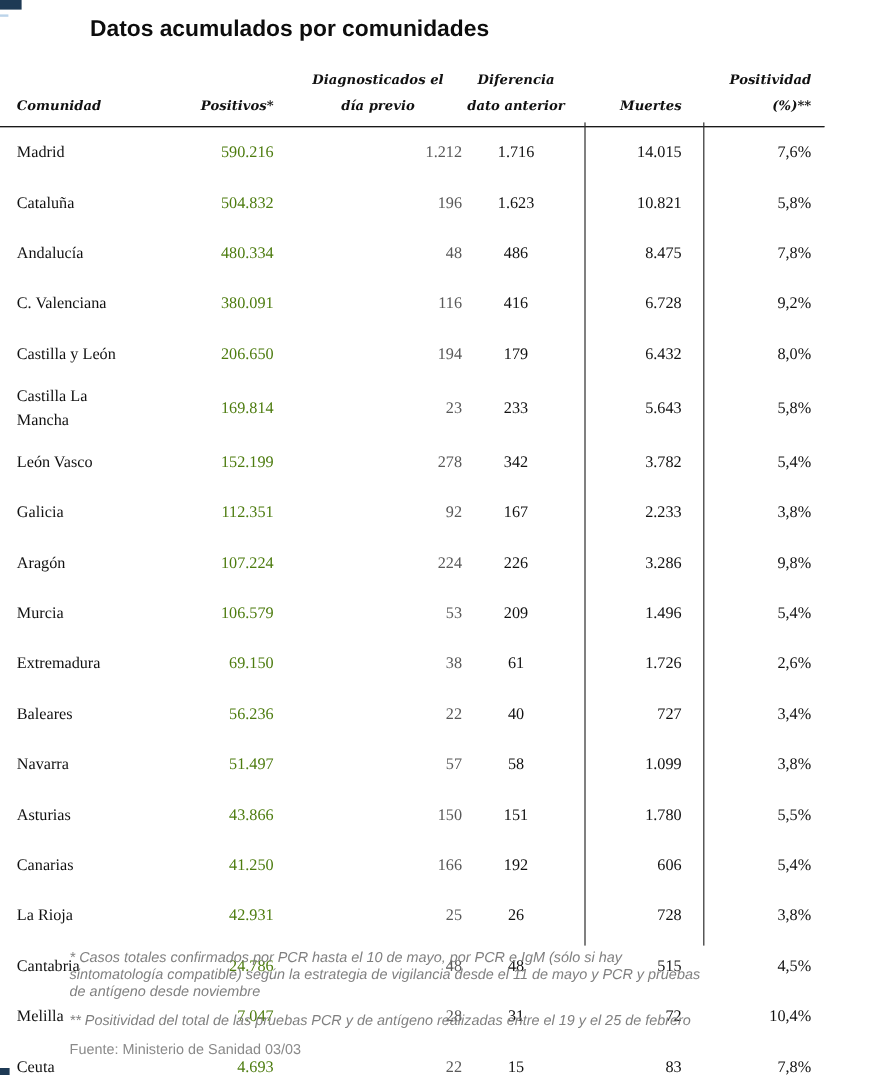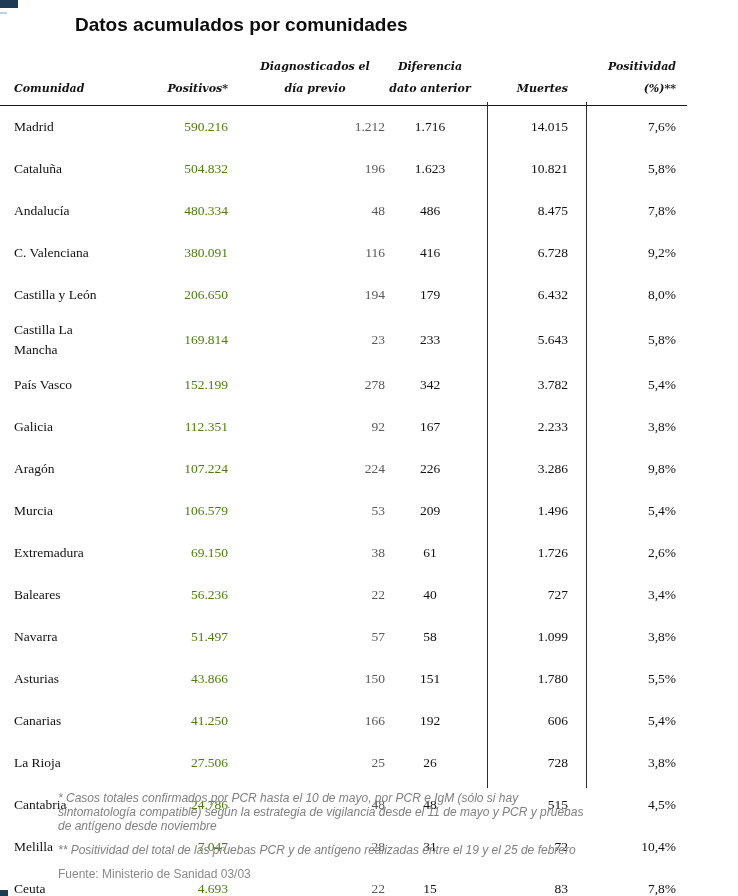--- a/index.html
+++ b/index.html
@@ -126,21 +126,21 @@
         </tr>
         <tr>
           <td class="c-comunidad"><span>Castilla La<br>Mancha</span></td>
           <td class="c-positivos">169.814</td>
           <td class="c-diagnosticados">23</td>
           <td class="c-diferencia">233</td>
           <td class="c-muertes">5.643</td>
           <td class="c-positividad">5,8%</td>
         </tr>
         <tr>
-          <td class="c-comunidad"><span>País Vasco</span></td>
+          <td class="c-comunidad"><span>León Vasco</span></td>
           <td class="c-positivos">152.199</td>
           <td class="c-diagnosticados">278</td>
           <td class="c-diferencia">342</td>
           <td class="c-muertes">3.782</td>
           <td class="c-positividad">5,4%</td>
         </tr>
         <tr>
           <td class="c-comunidad"><span>Galicia</span></td>
           <td class="c-positivos">112.351</td>
           <td class="c-diagnosticados">92</td>
@@ -199,21 +199,21 @@
         <tr>
           <td class="c-comunidad"><span>Canarias</span></td>
           <td class="c-positivos">41.250</td>
           <td class="c-diagnosticados">166</td>
           <td class="c-diferencia">192</td>
           <td class="c-muertes">606</td>
           <td class="c-positividad">5,4%</td>
         </tr>
         <tr>
           <td class="c-comunidad"><span>La Rioja</span></td>
-          <td class="c-positivos">27.506</td>
+          <td class="c-positivos">42.931</td>
           <td class="c-diagnosticados">25</td>
           <td class="c-diferencia">26</td>
           <td class="c-muertes">728</td>
           <td class="c-positividad">3,8%</td>
         </tr>
         <tr>
           <td class="c-comunidad"><span>Cantabria</span></td>
           <td class="c-positivos">24.786</td>
           <td class="c-diagnosticados">48</td>
           <td class="c-diferencia">48</td>

